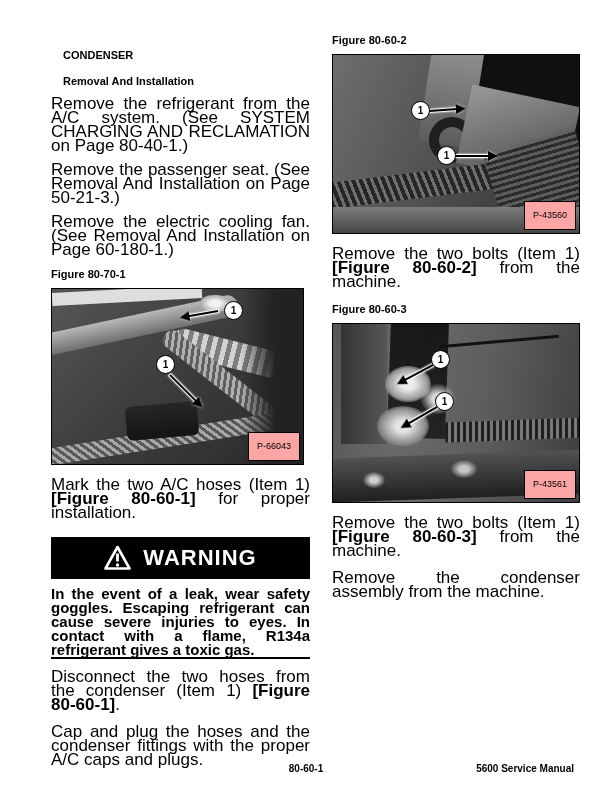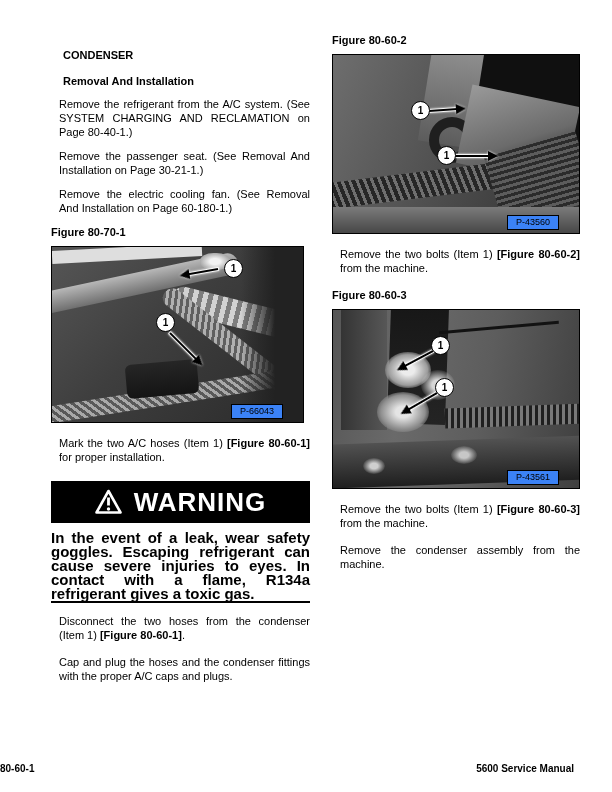--- a/index.html
+++ b/index.html
@@ -7,69 +7,69 @@
     width:612px;height:792px;background:#ffffff;position:relative;
     font-family:"Liberation Sans", sans-serif;color:#000;overflow:hidden;
   }
   .col{position:absolute;}
   #left-col{left:51px;top:36px;width:259px;}
   #right-col{left:332px;top:33px;width:248px;}
   h1,h2{font-size:11px;line-height:14px;margin:12px;font-weight:bold;}
   h1{margin-bottom:7px;}
   h2{margin-bottom:9px;}
   .figcap{font-size:11px;line-height:14px;font-weight:bold;margin:0 0 7px 0;}
-  p.body{font-size:11px;line-height:14px;margin:0 0 10px 8px;text-align:justify;}
+  p.body{font-size:17px;line-height:14px;margin:0 0 10px 0;text-align:justify;}
   p.body.tight{margin-bottom:13px;}
   .bold{font-weight:bold;}
 
   
   .photo{position:relative;border:1px solid #000;overflow:hidden;background:#3a3a3a;margin:0 0 13px 0;}
   #photo1{width:251px;height:175px;}
   #photo2,#photo3{width:246px;height:178px;}
   .shape{position:absolute;}
   .photo-label{
-    position:absolute;right:20px;bottom:3px;background:#3b82f6;border:1px solid #000;
-    font-size:9px;line-height:11px;padding:1px 8px;z-index:4;
+    position:absolute;right:3px;bottom:3px;background:#fca5a5;border:1px solid #000;
+    font-size:9px;line-height:11px;padding:8px 8px;z-index:4;
   }
   .callout{
     position:absolute;width:17px;height:17px;border-radius:50%;background:#fff;
     border:1.5px solid #000;font-size:10px;font-weight:bold;z-index:3;
     display:flex;align-items:center;justify-content:center;
   }
   .arrow{position:absolute;transform-origin:left center;z-index:2;filter:drop-shadow(0 0 1px #fff);}
   .arrow .stem{height:2px;background:#000;box-shadow:0 0 0 1px rgba(255,255,255,.85);}
   .arrow .head{
     position:absolute;right:-9px;top:-4px;width:0;height:0;
     border-left:10px solid #000;border-top:5px solid transparent;border-bottom:5px solid transparent;
   }
 
   
   .warning-box{
     background:#000;height:42px;margin:17px 0 8px 0;
     display:flex;align-items:center;justify-content:center;gap:12px;
   }
-  .warning-word{color:#fff;font-weight:bold;font-size:26px;letter-spacing:1px;line-height:1;}
+  .warning-word{color:#fff;font-weight:bold;font-size:22px;letter-spacing:1px;line-height:1;}
   .warning-body{font-size:15px;line-height:14px;font-weight:bold;margin:0;text-align:justify;}
   .warning-code{font-size:9px;line-height:11px;text-align:right;margin:1px 0 3px 0;}
   .rule{height:0;border-top:2px solid #000;margin:0 0 11px 0;}
 
   
   .footer{position:absolute;top:763px;left:0;width:612px;font-size:10px;font-weight:bold;}
-  .footer .page-num{position:absolute;left:0;width:100%;text-align:left;}
+  .footer .page-num{position:absolute;left:0;width:100%;text-align:center;}
   .footer .manual{position:absolute;right:38px;}
 </style>
 </head>
 <body>
 
 <div class="col" id="left-col">
   <h1>CONDENSER</h1>
   <h2>Removal And Installation</h2>
 
   <p class="body">Remove the refrigerant from the A/C system. (See SYSTEM CHARGING AND RECLAMATION on Page 80-40-1.)</p>
-  <p class="body">Remove the passenger seat. (See Removal And Installation on Page 30-21-1.)</p>
+  <p class="body">Remove the passenger seat. (See Removal And Installation on Page 50-21-3.)</p>
   <p class="body">Remove the electric cooling fan. (See Removal And Installation on Page 60-180-1.)</p>
 
   <div class="figcap">Figure 80-70-1</div>
 
   <div class="photo" id="photo1">
     <div class="shape" style="left:0;top:0;width:100%;height:100%;background:linear-gradient(135deg,#565656 0%,#3e3e3e 45%,#2a2a2a 100%);"></div>
     <div class="shape" style="left:0;top:0;width:150px;height:13px;background:#dedede;transform:rotate(-3deg);"></div>
     <div class="shape" style="left:-22px;top:26px;width:210px;height:22px;border-radius:10px;background:linear-gradient(180deg,#b8b8b8,#6f6f6f);transform:rotate(-12deg);"></div>
     <div class="shape" style="left:118px;top:52px;width:125px;height:27px;border-radius:12px;background:repeating-linear-gradient(90deg,#d2d2d2 0 5px,#7d7d7d 5px 10px);transform:rotate(14deg);"></div>
     <div class="shape" style="right:-14px;top:88px;width:170px;height:19px;border-radius:9px;background:repeating-linear-gradient(60deg,#b0b0b0 0 3px,#5f5f5f 3px 6px);transform:rotate(38deg);"></div>

